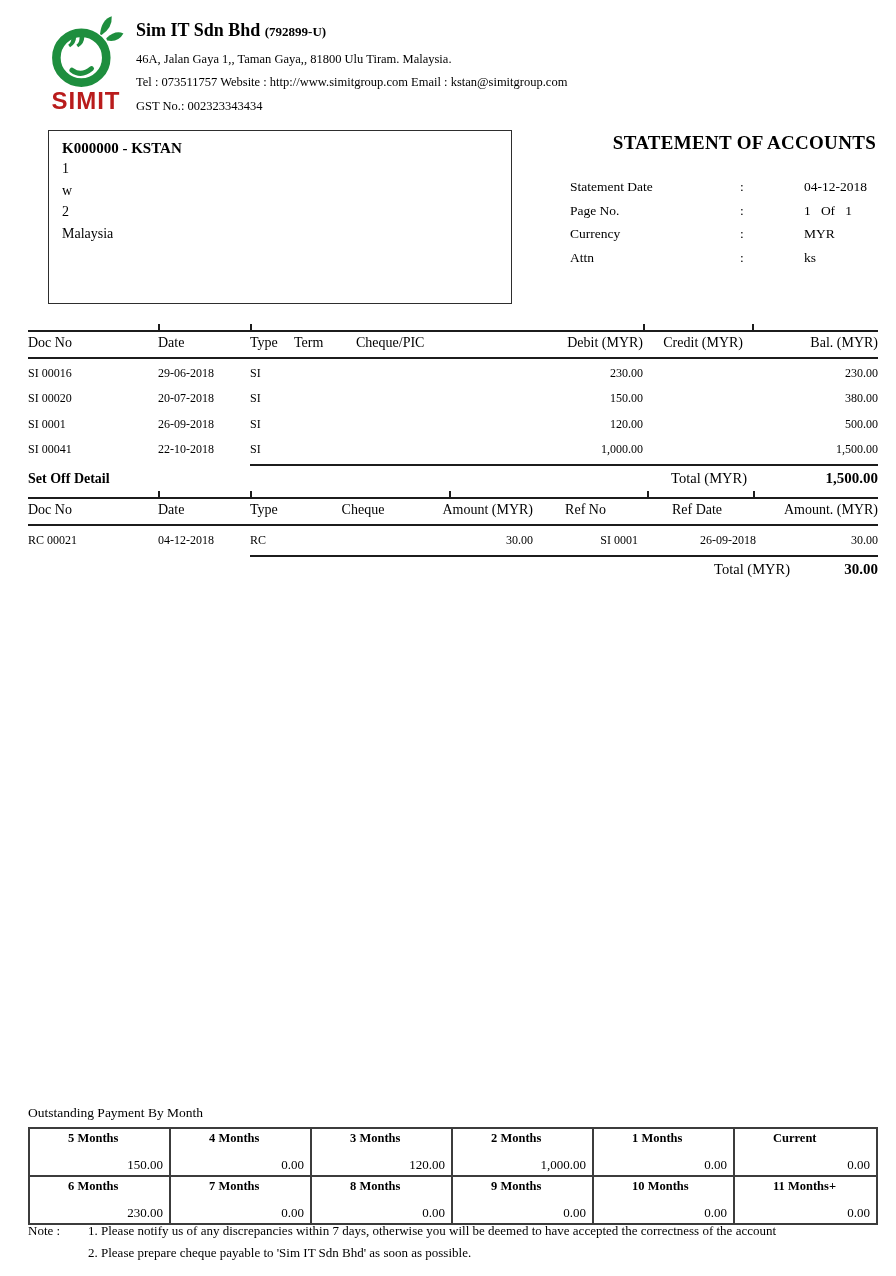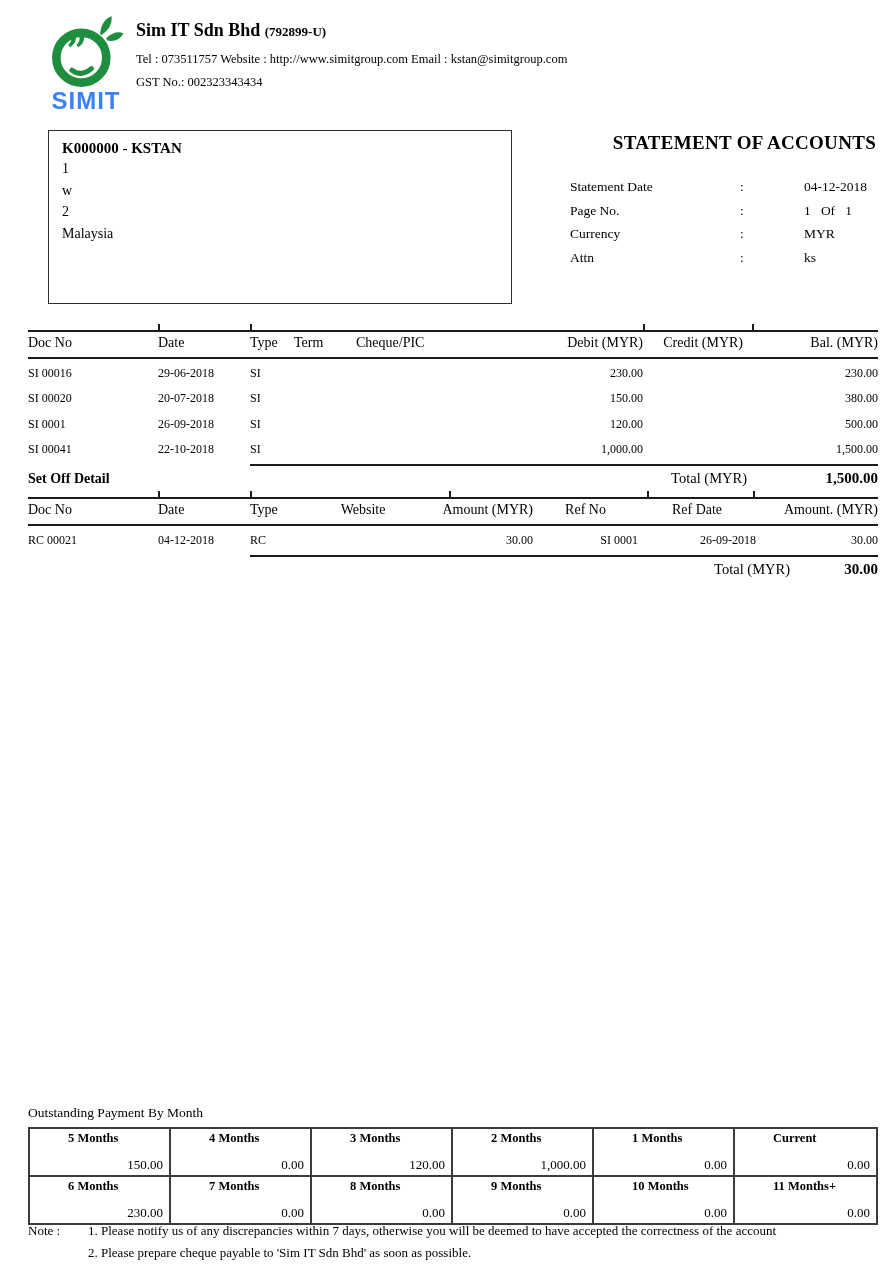--- a/index.html
+++ b/index.html
@@ -2,21 +2,21 @@
 <html><head>
 <meta charset="utf-8">
 <style>
   html,body{margin:0;padding:0;background:#fff;}
   body{width:896px;height:1276px;font-family:"Liberation Serif",serif;color:#000;}
   .page{position:relative;width:896px;height:1276px;background:#fff;overflow:hidden;}
 
   
   .logo-wrap{position:absolute;left:38px;top:14px;width:96px;text-align:center;}
   .logo-wrap svg{width:78px;height:78px;display:block;margin:0 auto;}
-  .logo-text{font-family:"Liberation Sans",sans-serif;font-weight:bold;font-size:24px;color:#3b82f6;letter-spacing:1px;line-height:18px;}
+  .logo-text{font-family:"Liberation Sans",sans-serif;font-weight:bold;font-size:24px;color:#b91c1c;letter-spacing:1px;line-height:18px;}
   .company{position:absolute;left:136px;top:20px;width:620px;}
   .company-name{font-size:18px;font-weight:bold;line-height:20px;}
   .company-name .reg{font-size:13px;}
   .company-line{font-size:12.5px;margin-top:9.5px;line-height:14px;}
 
   
   .cust-box{position:absolute;left:48px;top:130px;width:436px;height:158px;border:1.5px solid #2e2e2e;padding:7px 13px;}
   .cust-name{font-size:15px;font-weight:bold;line-height:20px;}
   .cust-line{font-size:14px;line-height:21.5px;}
 
@@ -83,20 +83,21 @@
       </svg>
     </span>
     <div class="logo-text">SIMIT</div>
   </div>
 
   <div class="company">
     <div class="company-name">
       <span>Sim IT Sdn Bhd</span>
       <span class="reg">(792899-U)</span>
     </div>
+    <div class="company-line">46A, Jalan Gaya 1,, Taman Gaya,, 81800 Ulu Tiram. Malaysia.</div>
     <div class="company-line">Tel : 073511757 Website : http://www.simitgroup.com Email : kstan@simitgroup.com</div>
     <div class="company-line">GST No.: 002323343434</div>
   </div>
 
   <div class="cust-box">
     <div class="cust-name">K000000 - KSTAN</div>
     <div class="cust-line">1</div>
     <div class="cust-line">w</div>
     <div class="cust-line">2</div>
     <div class="cust-line">Malaysia</div>
@@ -196,21 +197,21 @@
       <div class="tick" style="left:130px"></div>
       <div class="tick" style="left:222px"></div>
       <div class="tick" style="left:421px"></div>
       <div class="tick" style="left:619px"></div>
       <div class="tick" style="left:725px"></div>
     </div>
     <div class="thead">
       <div class="cell sc-doc">Doc No</div>
       <div class="cell sc-date">Date</div>
       <div class="cell sc-type">Type</div>
-      <div class="cell sc-chq c">Website</div>
+      <div class="cell sc-chq c">Cheque</div>
       <div class="cell sc-amt r">Amount (MYR)</div>
       <div class="cell sc-ref c">Ref No</div>
       <div class="cell sc-refdate c">Ref Date</div>
       <div class="cell sc-amt2 r">Amount. (MYR)</div>
     </div>
     <div class="trow">
       <div class="cell sc-doc">RC 00021</div>
       <div class="cell sc-date">04-12-2018</div>
       <div class="cell sc-type">RC</div>
       <div class="cell sc-chq c"></div>

